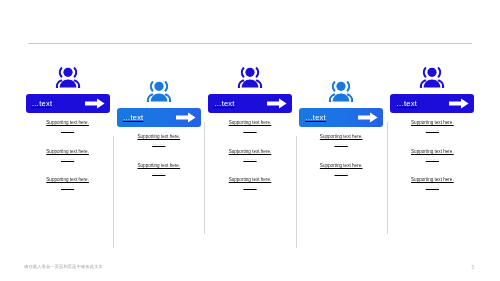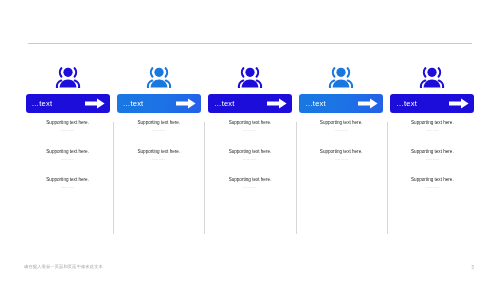--- a/index.html
+++ b/index.html
@@ -27,21 +27,22 @@
     height: 1px;
     background: #c9c9c9;
   }
   .columns {
     position: absolute;
     left: 22px;
     top: 60px;
     width: 456px;
     display: flex;
     flex-direction: row;
-    align-items: flex-start;
+    align-items: center;
+    text-decoration: underline;
   }
   .column {
     position: relative;
     width: 91.2px;
     display: flex;
     flex-direction: column;
     align-items: center;
   }
   .col-divider {
     position: absolute;

